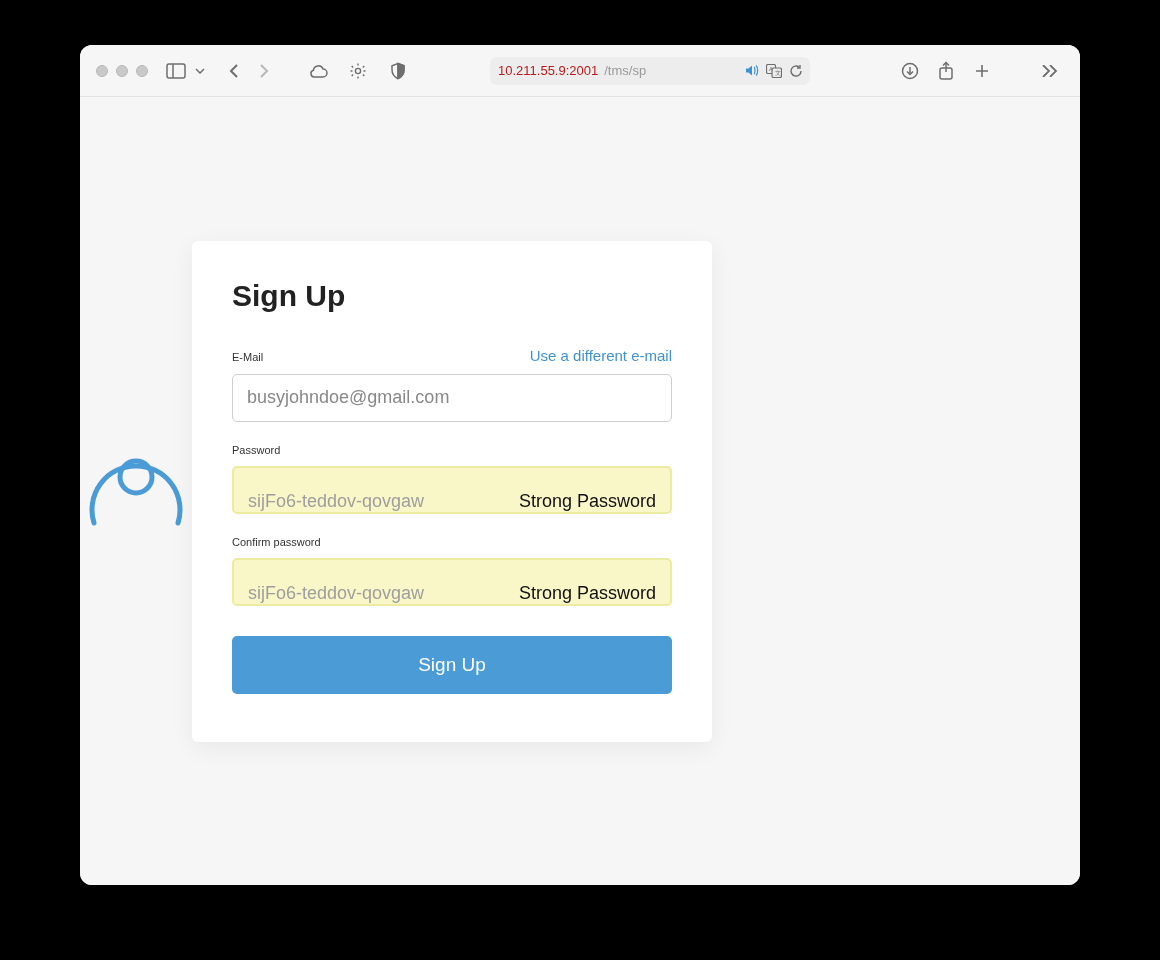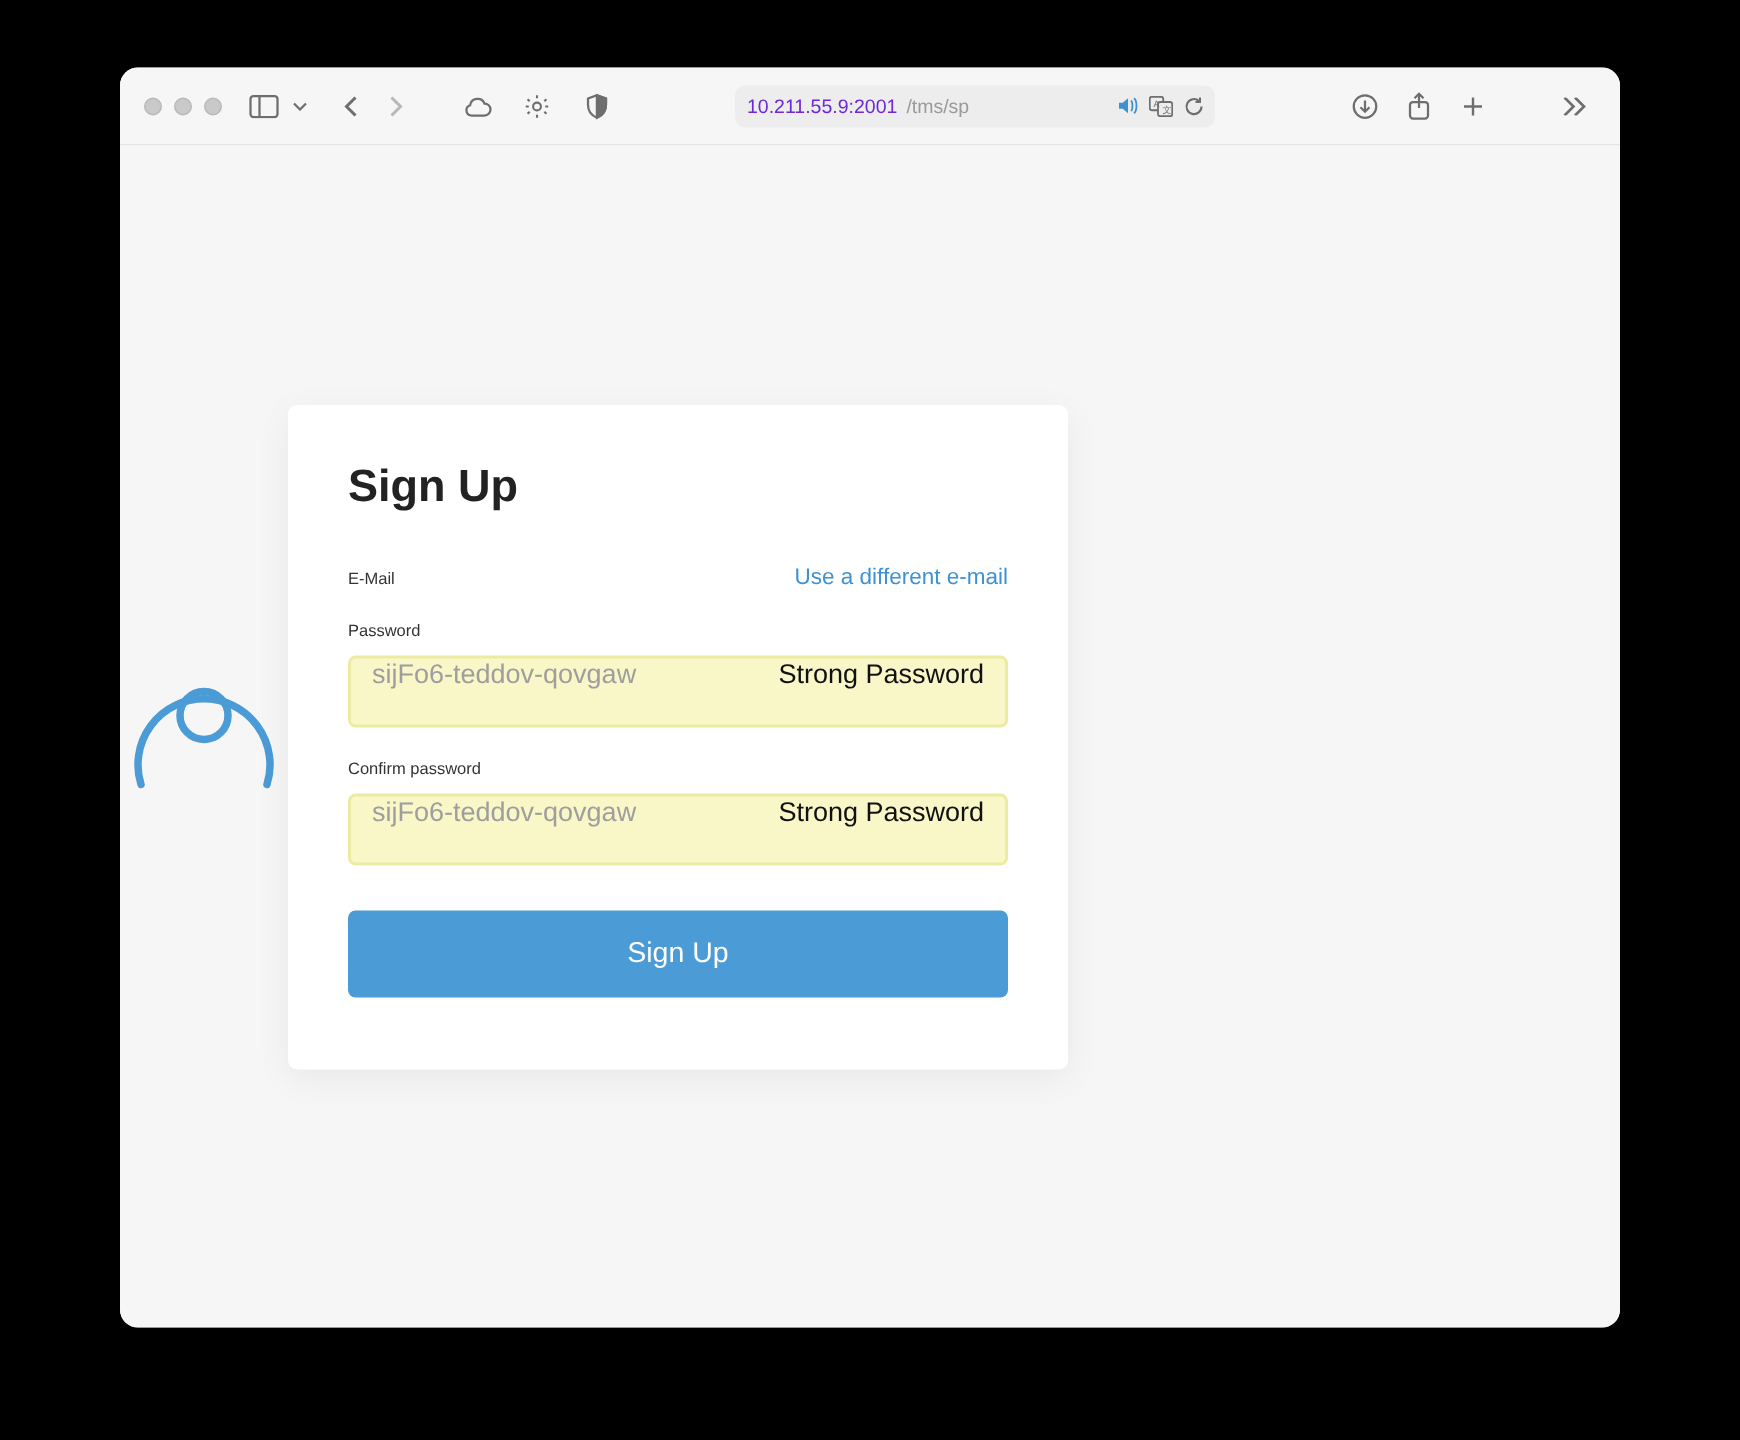--- a/index.html
+++ b/index.html
@@ -64,21 +64,21 @@
       background: #ededed;
       border-radius: 7px;
       display: flex;
       align-items: center;
       padding: 0 8px;
       gap: 6px;
       color: #555;
       font-size: 13px;
       position: relative;
     }
-    .urlfield .host { color: #6d28d9; }
+    .urlfield .host { color: #b91c1c; }
     .urlfield .path { color: #9a9a9a; text-align: center; }
     .urlfield .right-icons {
       position: absolute;
       right: 6px;
       display: flex;
       align-items: center;
       gap: 6px;
     }
     .uri-icon { width: 16px; height: 16px; display:inline-flex; align-items:center; justify-content:center; }
     .tb-right { display: flex; align-items: center; gap: 8px; margin-left: 8px; }
@@ -138,21 +138,21 @@
       outline: none;
     }
     .pw-wrap {
       position: relative;
       width: 100%;
       height: 48px;
       background: #f9f7c7;
       border: 2px solid #edeaa2;
       border-radius: 5px;
       display: flex;
-      align-items: flex-start;
+      align-items: flex-end;
       padding: 0 14px;
       overflow: hidden;
     }
     .pw-mask {
       font-size: 18px;
       color: #9e9e9e;
       white-space: nowrap;
       flex: 1;
       overflow: hidden;
       -webkit-mask-image: linear-gradient(90deg, #000 70%, transparent 96%);
@@ -305,20 +305,21 @@
     </div>
 
     <div class="card">
       <h1>Sign Up</h1>
 
       <div class="field">
         <div class="label-row">
           <label>E-Mail</label>
           <span class="alt-link">Use a different e-mail</span>
         </div>
+        <input class="input-plain" type="text" readonly="" value="busyjohndoe@gmail.com" style="">
       </div>
 
       <div class="field">
         <div class="label-row">
           <label>Password</label>
         </div>
         <div class="pw-wrap">
           <span class="pw-mask">sijFo6-teddov-qovgaw</span>
           <span class="pw-strength">Strong Password</span>
         </div>

